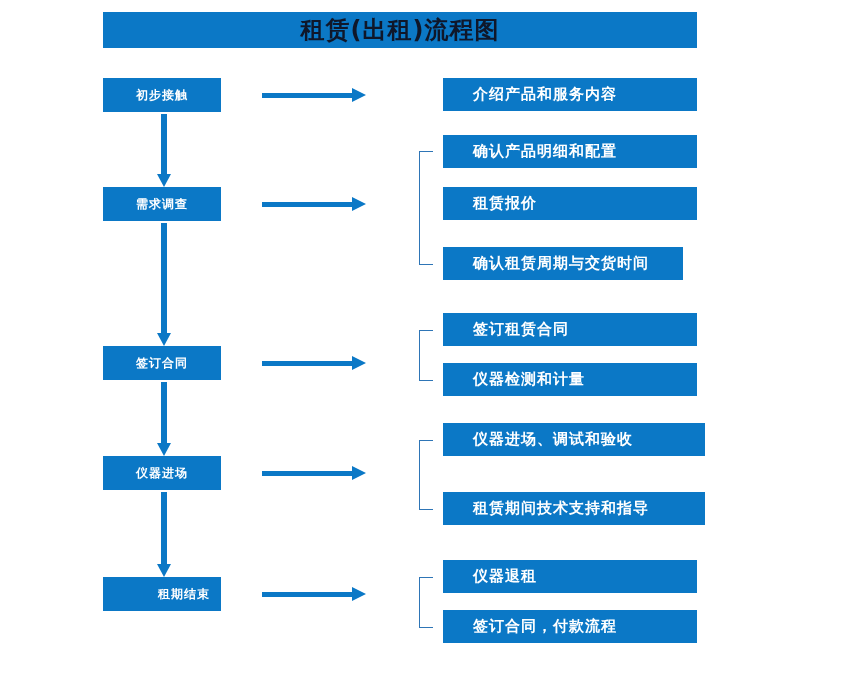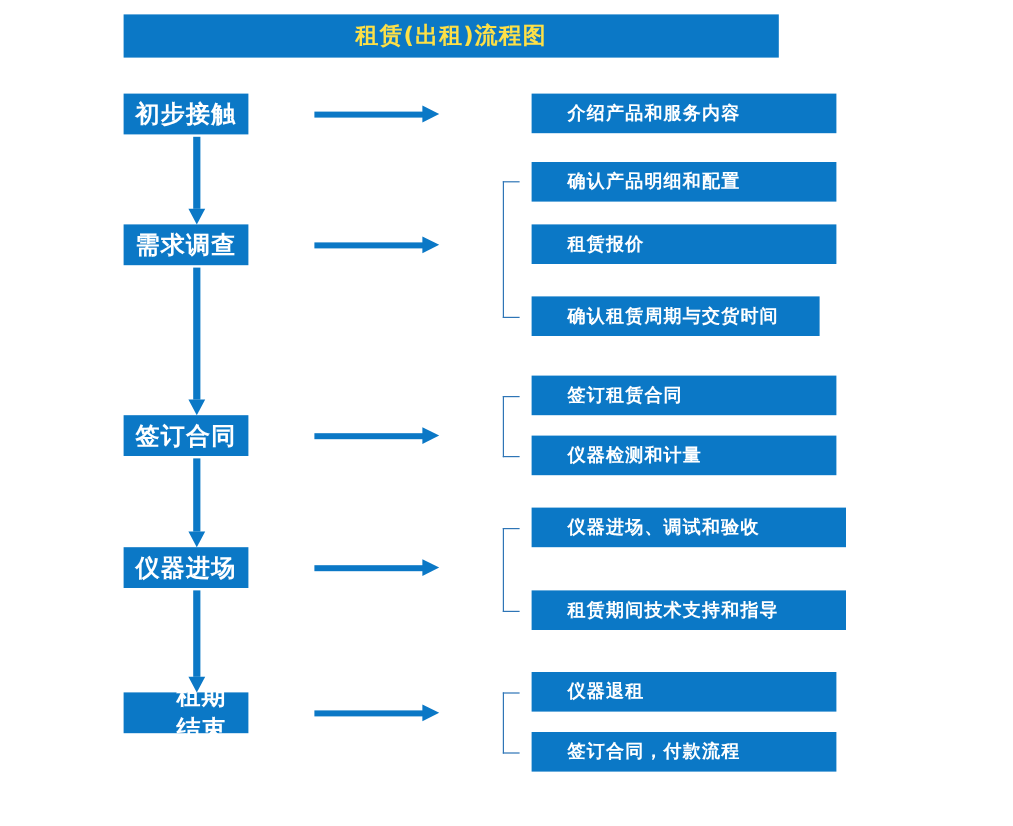--- a/index.html
+++ b/index.html
@@ -21,47 +21,47 @@
     top: 0;
     width: 844px;
     height: 688px;
   }
 
   
   .title-bar {
     position: absolute;
     left: 103px;
     top: 12px;
-    width: 546px;
+    width: 594px;
     height: 36px;
     background: #0B78C6;
-    color: #fde047;
-    font-size: 19px;
+    color: #0f172a;
+    font-size: 24px;
     font-weight: bold;
     display: flex;
     align-items: center;
     justify-content: center;
     letter-spacing: 1px;
     box-sizing: border-box;
   }
 
   
   .stage-box {
     position: absolute;
     background: #0B78C6;
     color: #ffffff;
-    font-size: 20px;
+    font-size: 12px;
     font-weight: bold;
     display: flex;
     align-items: center;
     justify-content: center;
     letter-spacing: 1px;
     box-sizing: border-box;
     left: 103px;
-    width: 104px;
+    width: 118px;
     height: 34px;
   }
 
   
   .detail-box {
     position: absolute;
     background: #0B78C6;
     color: #ffffff;
     font-size: 15px;
     font-weight: bold;

